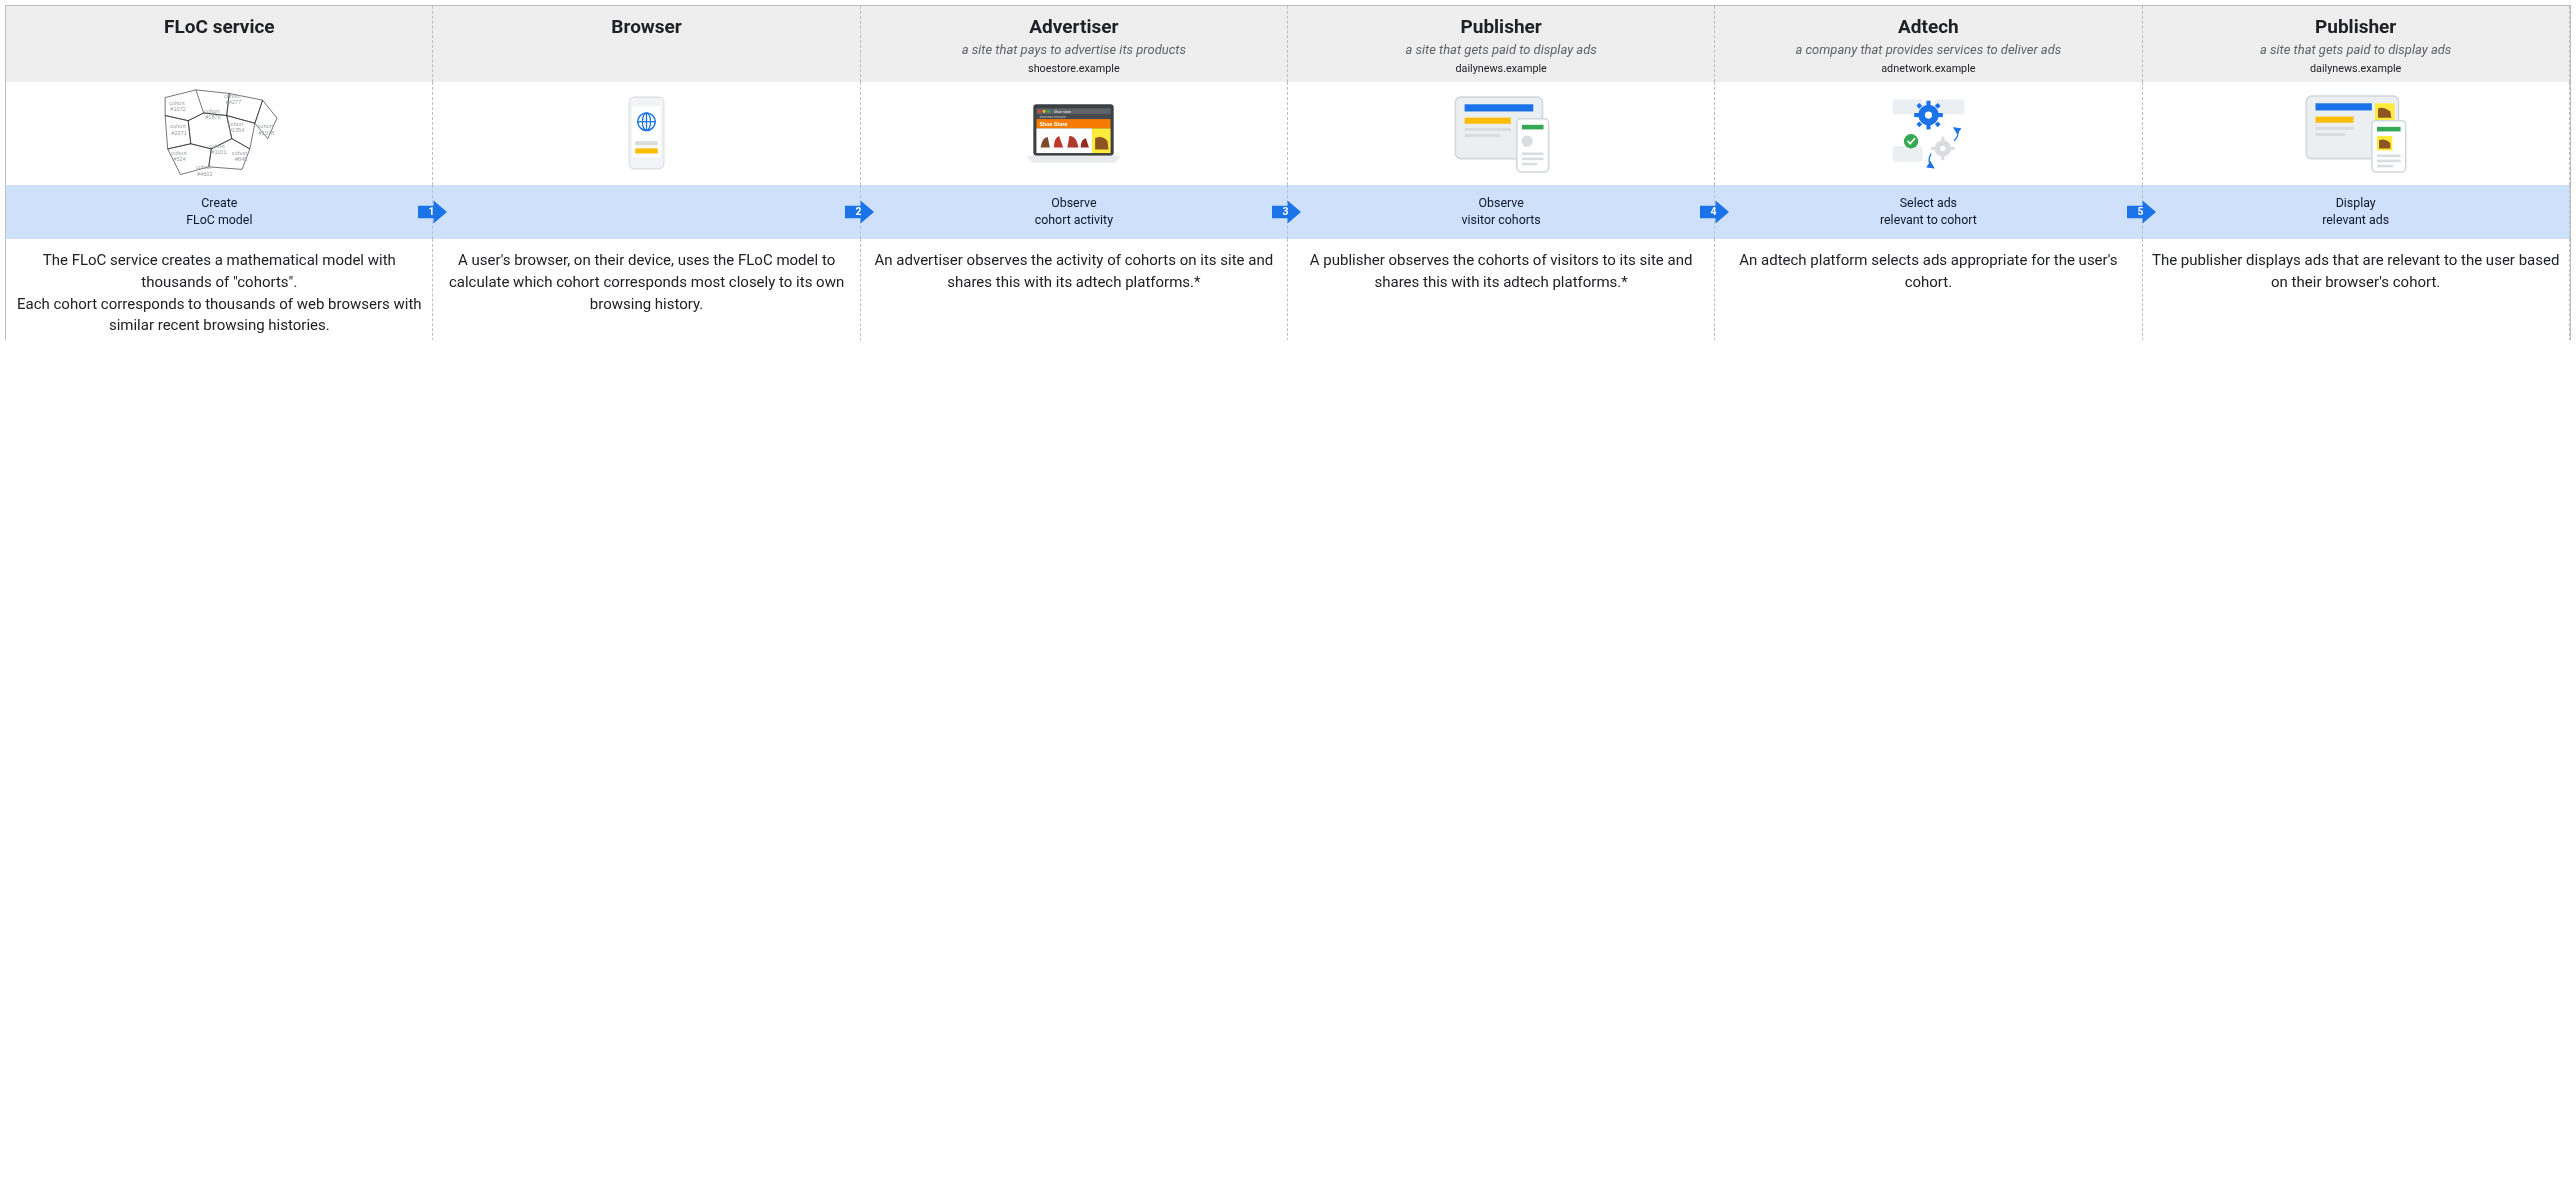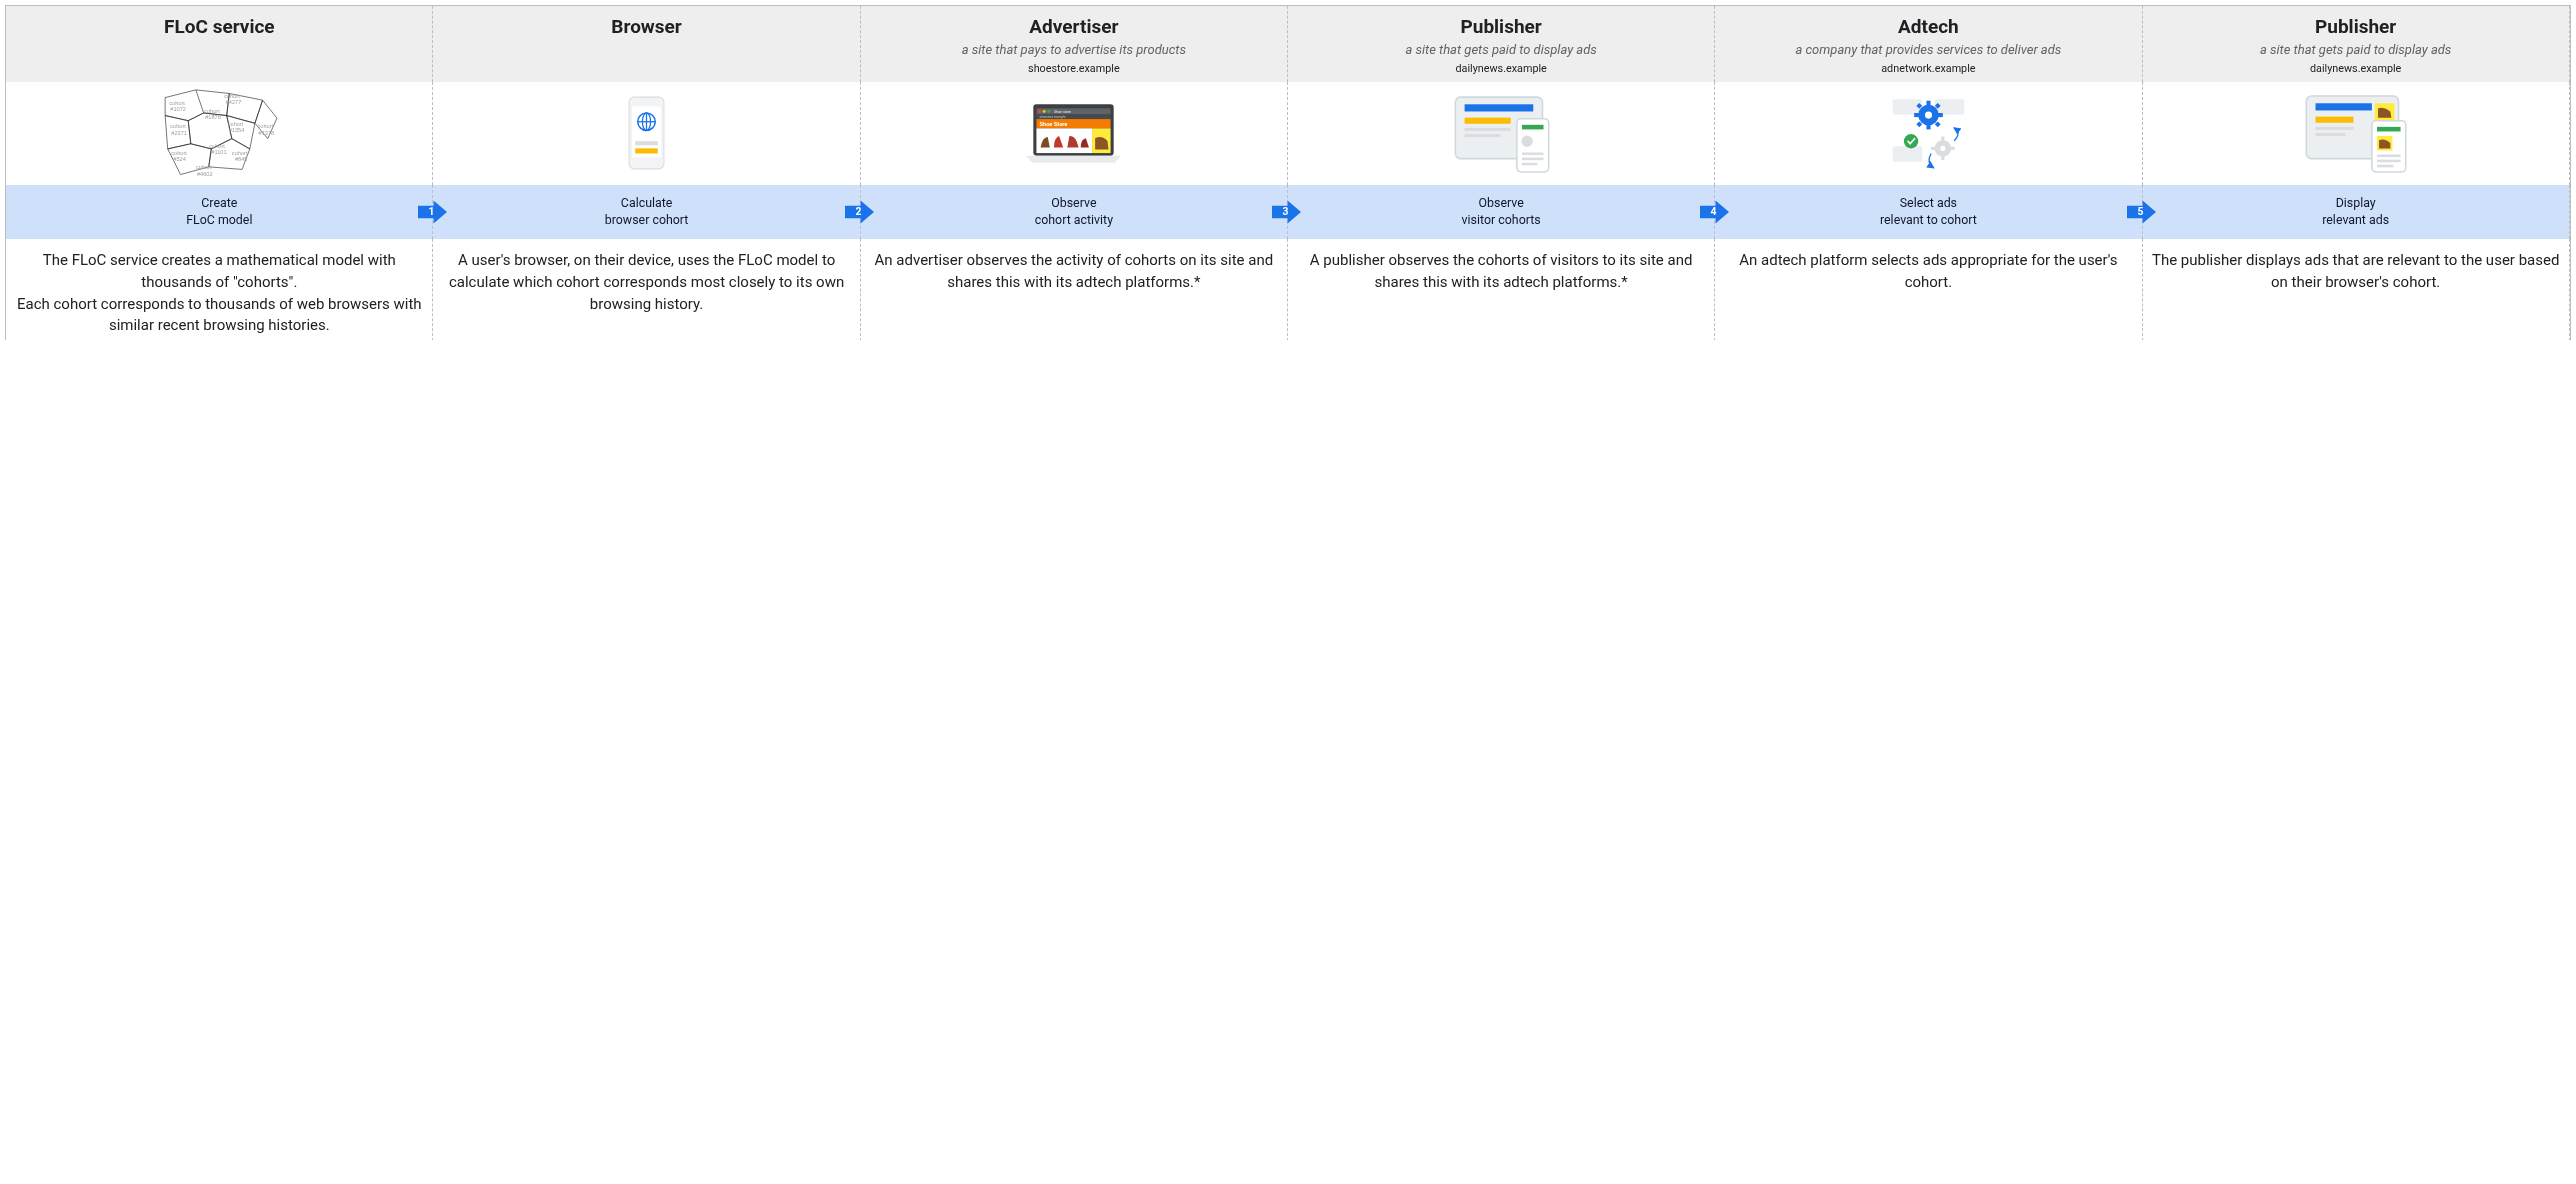--- a/index.html
+++ b/index.html
@@ -232,21 +232,20 @@
 
   <div class="step-row">
     <div class="cell col1">
       <div class="step-text"><span>Create</span><br><span>FLoC model</span></div>
       <svg class="arrow" width="29" height="23" viewBox="0 0 56 44" style="font-size:24px">
           <path d="M0 10 L30 10 L30 0 L56 22 L30 44 L30 34 L0 34 Z" fill="#1a73e8"></path>
           <text x="26" y="28" font-size="20" font-weight="bold" fill="#fff" text-anchor="middle">1</text>
         </svg>
     </div>
     <div class="cell col2">
-      <div class="step-text"><span>Calculate</span><br><span>browser cohort</span></div>
       <svg class="arrow" width="29" height="23" viewBox="0 0 56 44" style="font-size:24px">
           <path d="M0 10 L30 10 L30 0 L56 22 L30 44 L30 34 L0 34 Z" fill="#1a73e8"></path>
           <text x="26" y="28" font-size="20" font-weight="bold" fill="#fff" text-anchor="middle">2</text>
         </svg>
     </div>
     <div class="cell col3">
       <div class="step-text"><span>Observe</span><br><span>cohort activity</span></div>
       <svg class="arrow" width="29" height="23" viewBox="0 0 56 44" style="font-size:24px">
           <path d="M0 10 L30 10 L30 0 L56 22 L30 44 L30 34 L0 34 Z" fill="#1a73e8"></path>
           <text x="26" y="28" font-size="20" font-weight="bold" fill="#fff" text-anchor="middle">3</text>

